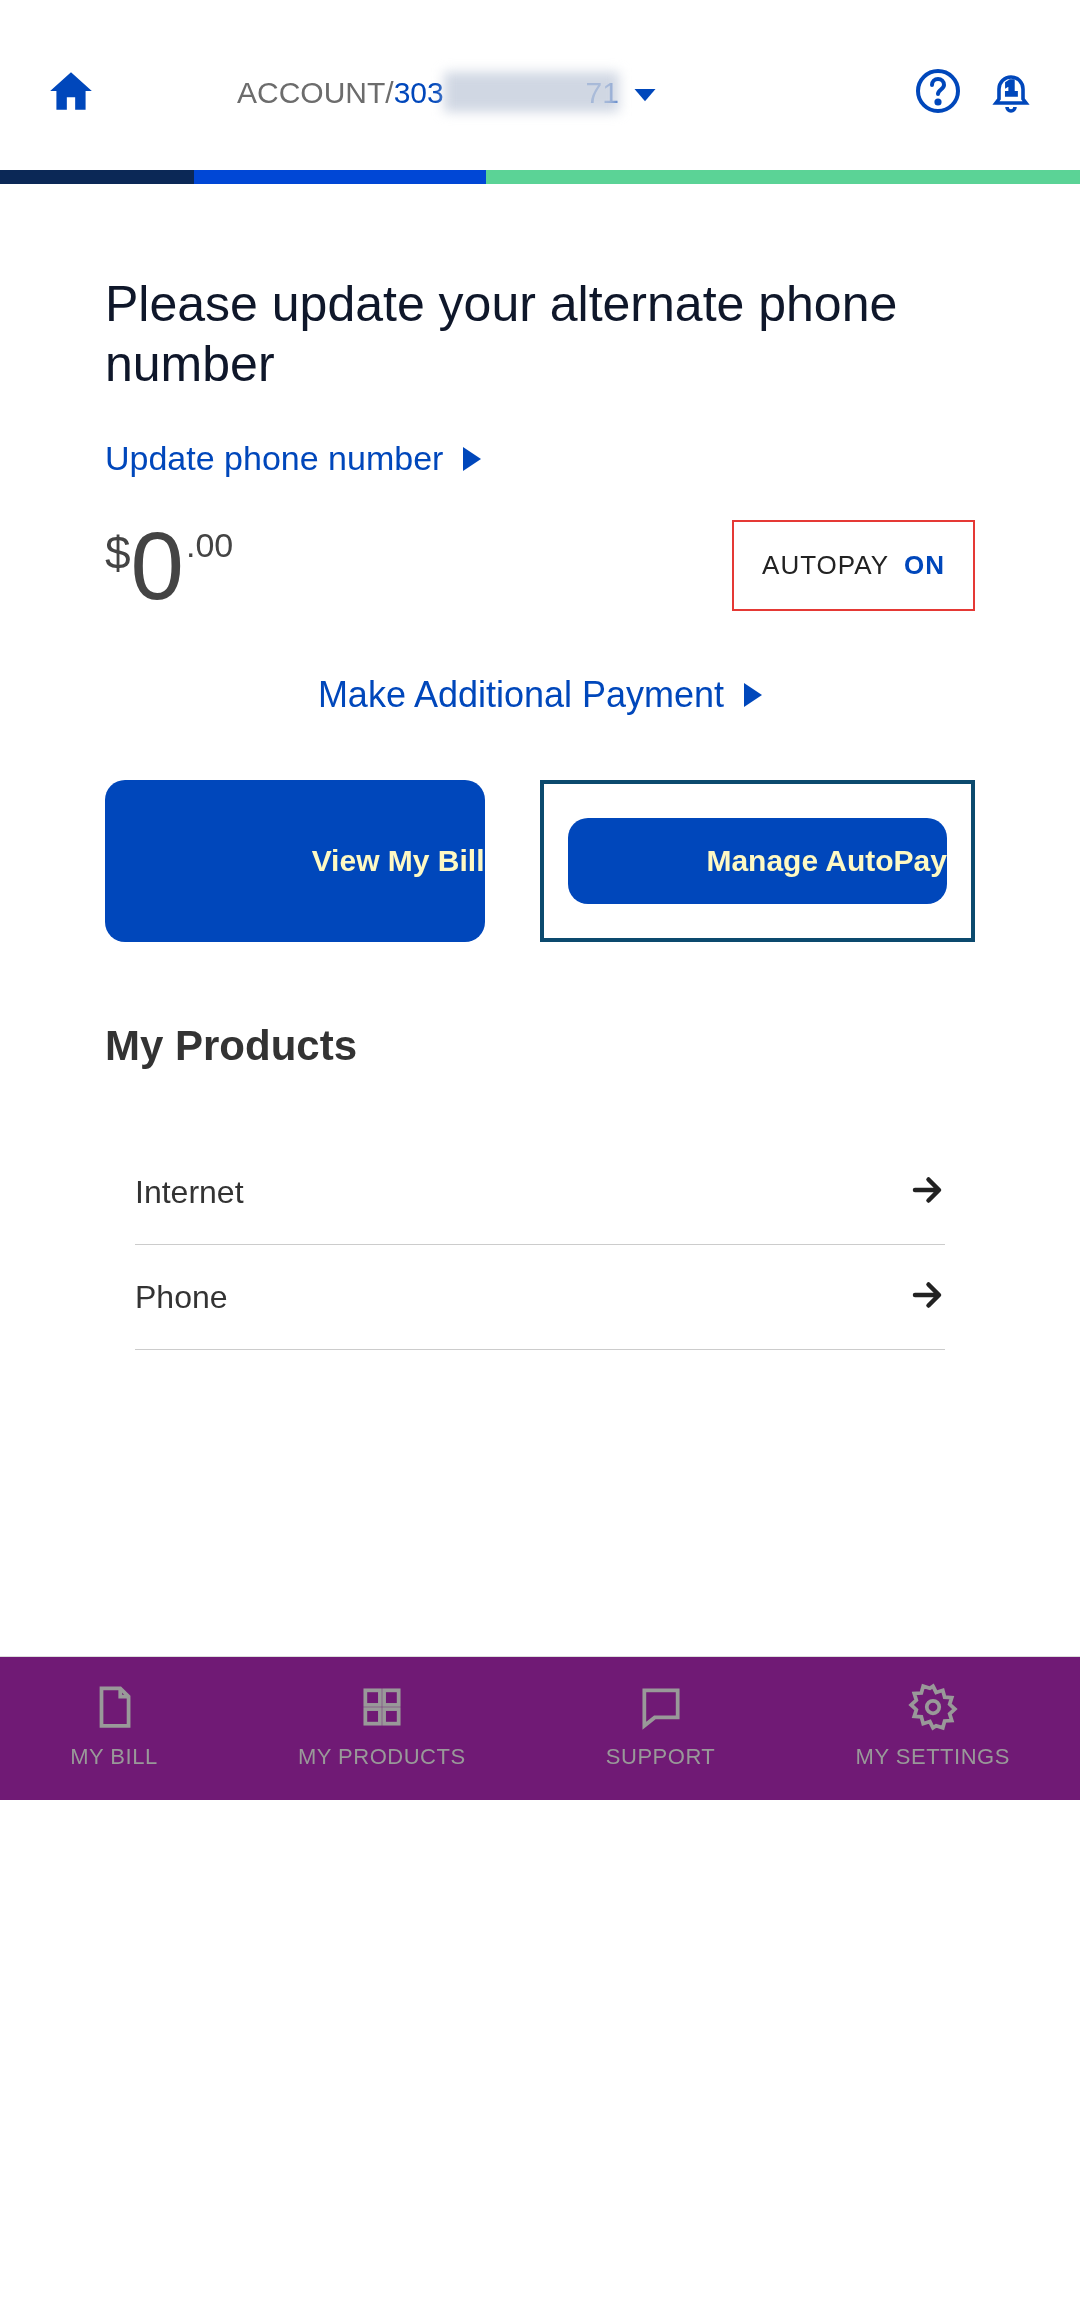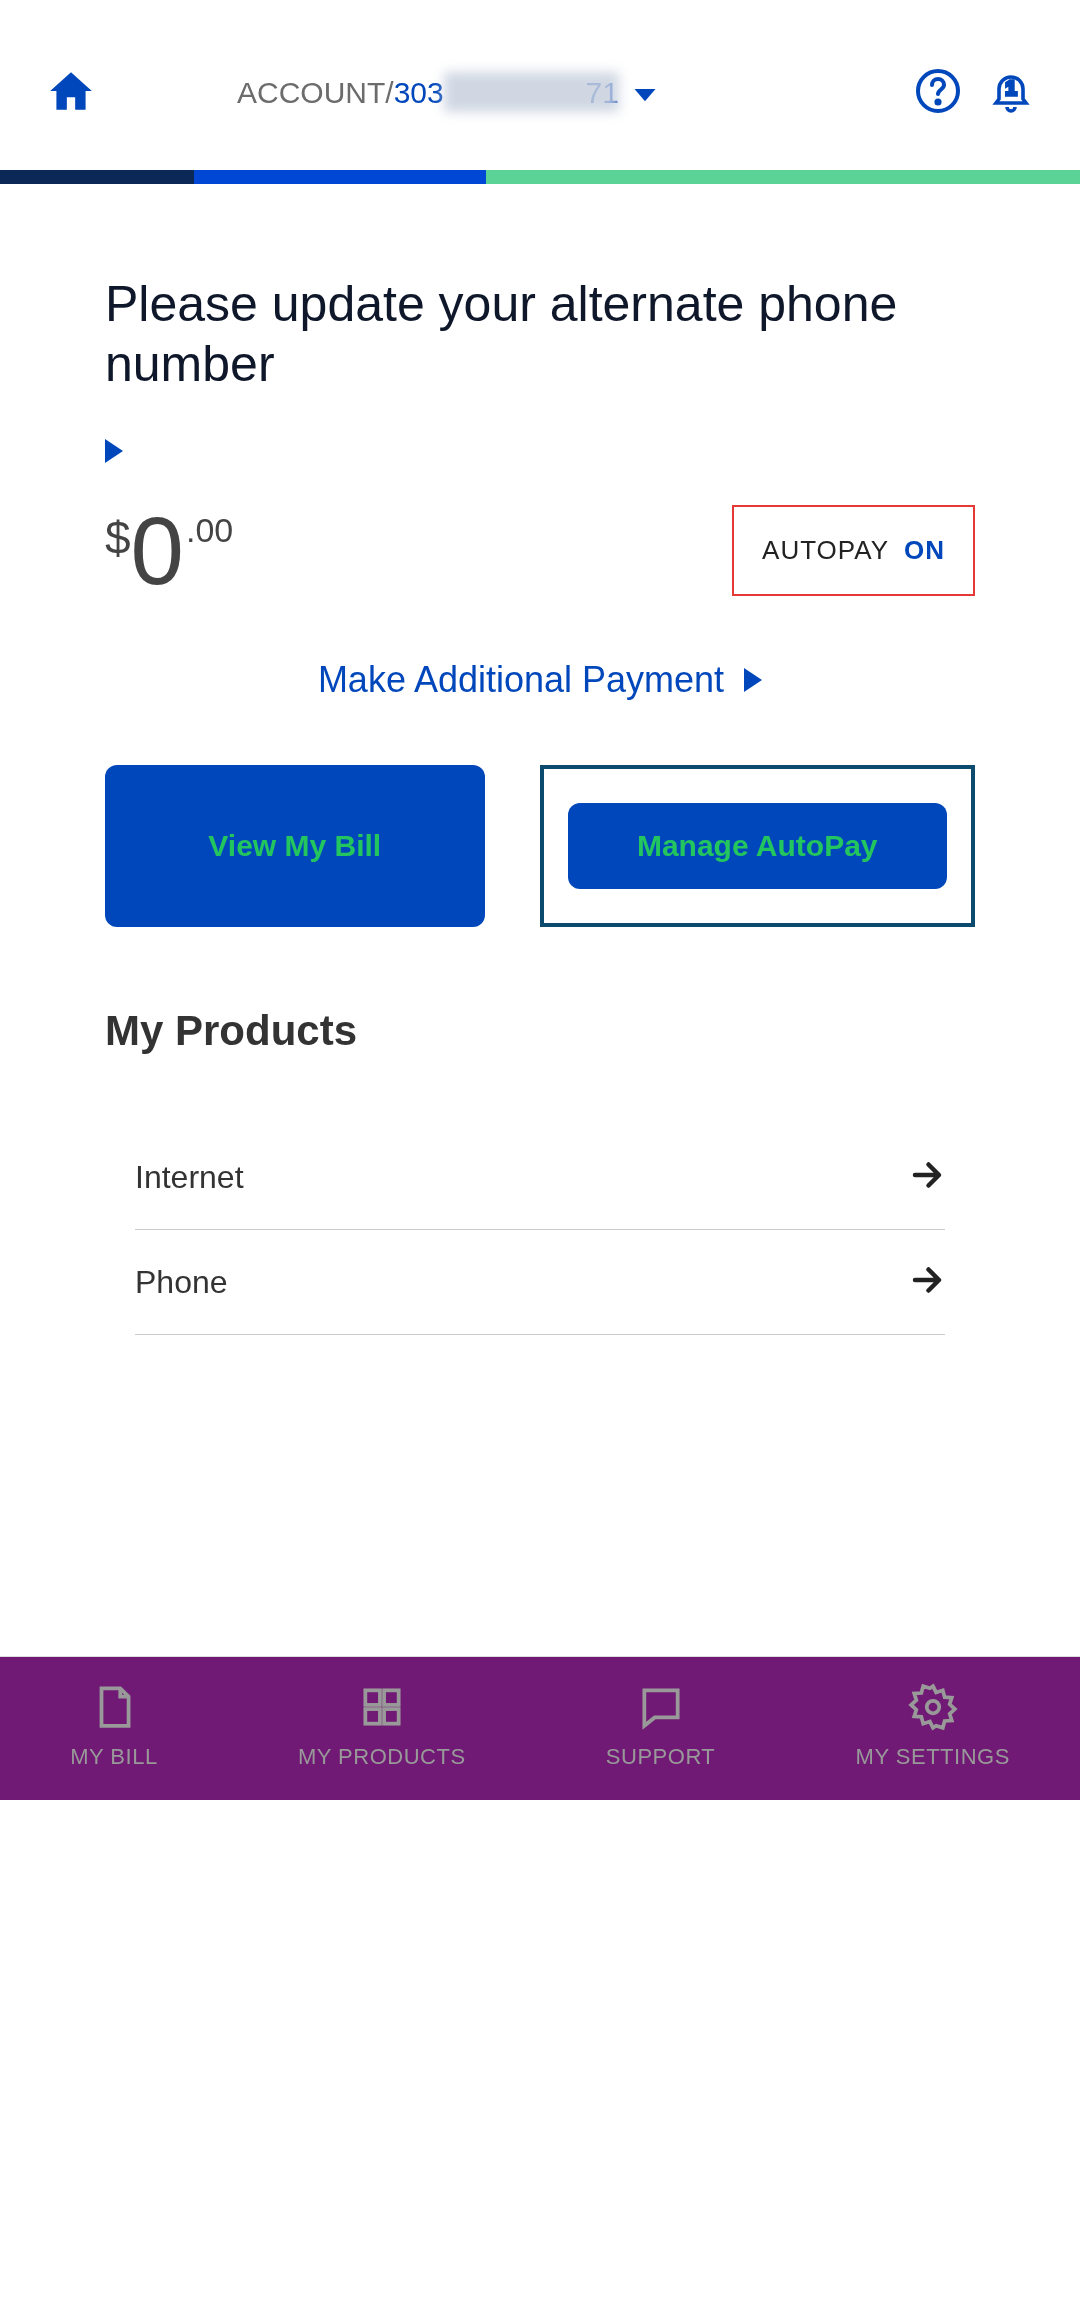--- a/index.html
+++ b/index.html
@@ -152,27 +152,28 @@
       margin-bottom: 64px;
     }
     .button-row {
       display: flex;
       gap: 55px;
       margin-bottom: 80px;
     }
     .btn {
       flex: 1;
       background: #0047BB;
-      color: #22c55e;
+      color: #fef9c3;
       border: none;
-      border-radius: 12px;
+      border-radius: 20px;
       padding: 26px 0;
       font-size: 30px;
       font-weight: 600;
       cursor: pointer;
+      text-align: right;
     }
     .highlight-box {
       border: 4px solid #0c4a6e;
       padding: 34px 24px;
       flex: 1;
       display: flex;
     }
     .highlight-box .btn {
       margin: 0;
     }
@@ -273,20 +274,21 @@
 <div class="progress-bar">
   <div class="progress-dark"></div>
   <div class="progress-blue"></div>
   <div class="progress-green"></div>
 </div>
 
 <div class="content">
   <h1 class="title">Please update your alternate phone number</h1>
 
   <div class="update-link">
+    <span>Update phone number</span>
     <span class="play-triangle"></span>
   </div>
 
   <div class="balance-row">
     <div class="balance">
       <span class="balance-currency">$</span>
       <span class="balance-dollars">0</span>
       <span class="balance-cents">.00</span>
     </div>
     <div class="autopay-box">

